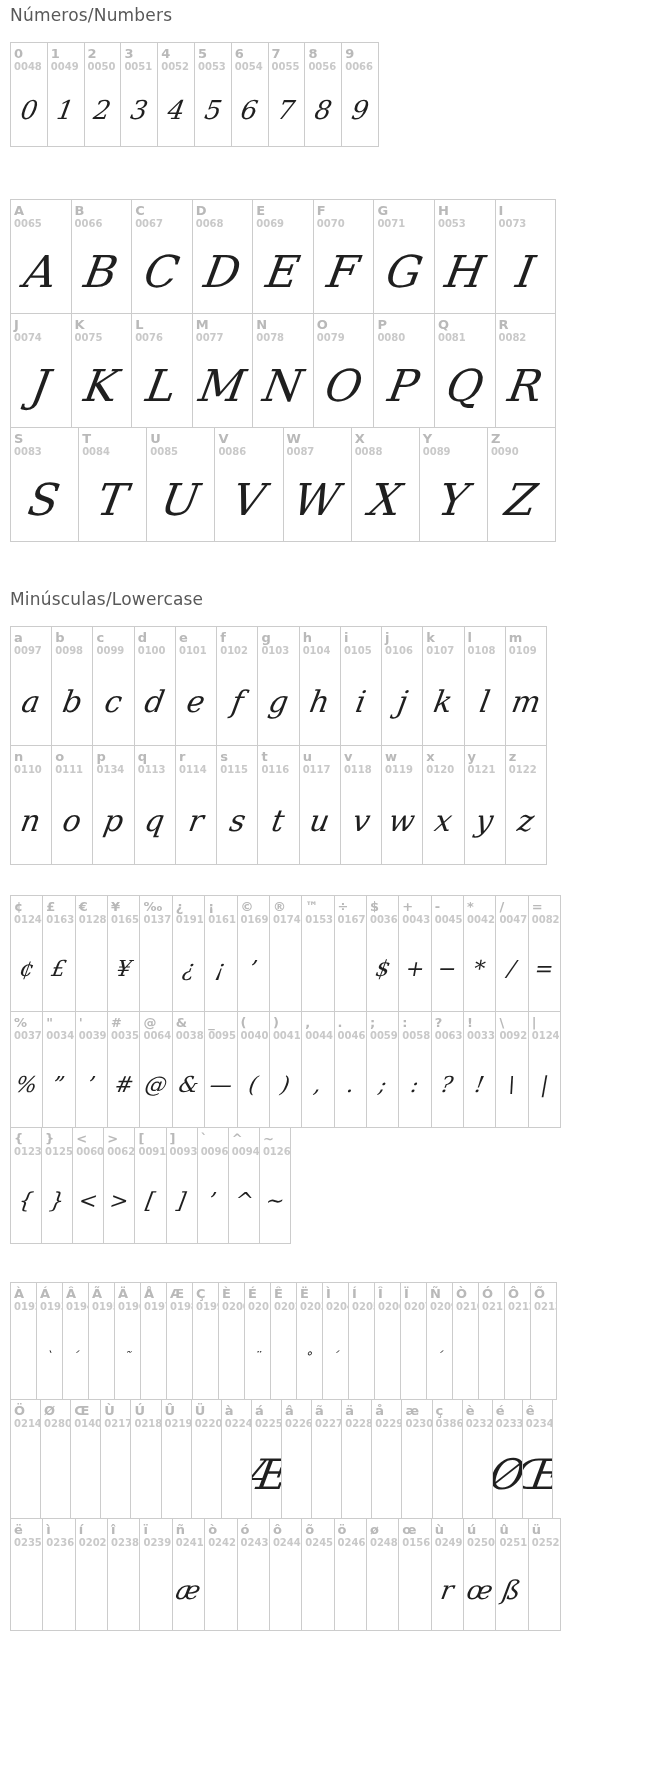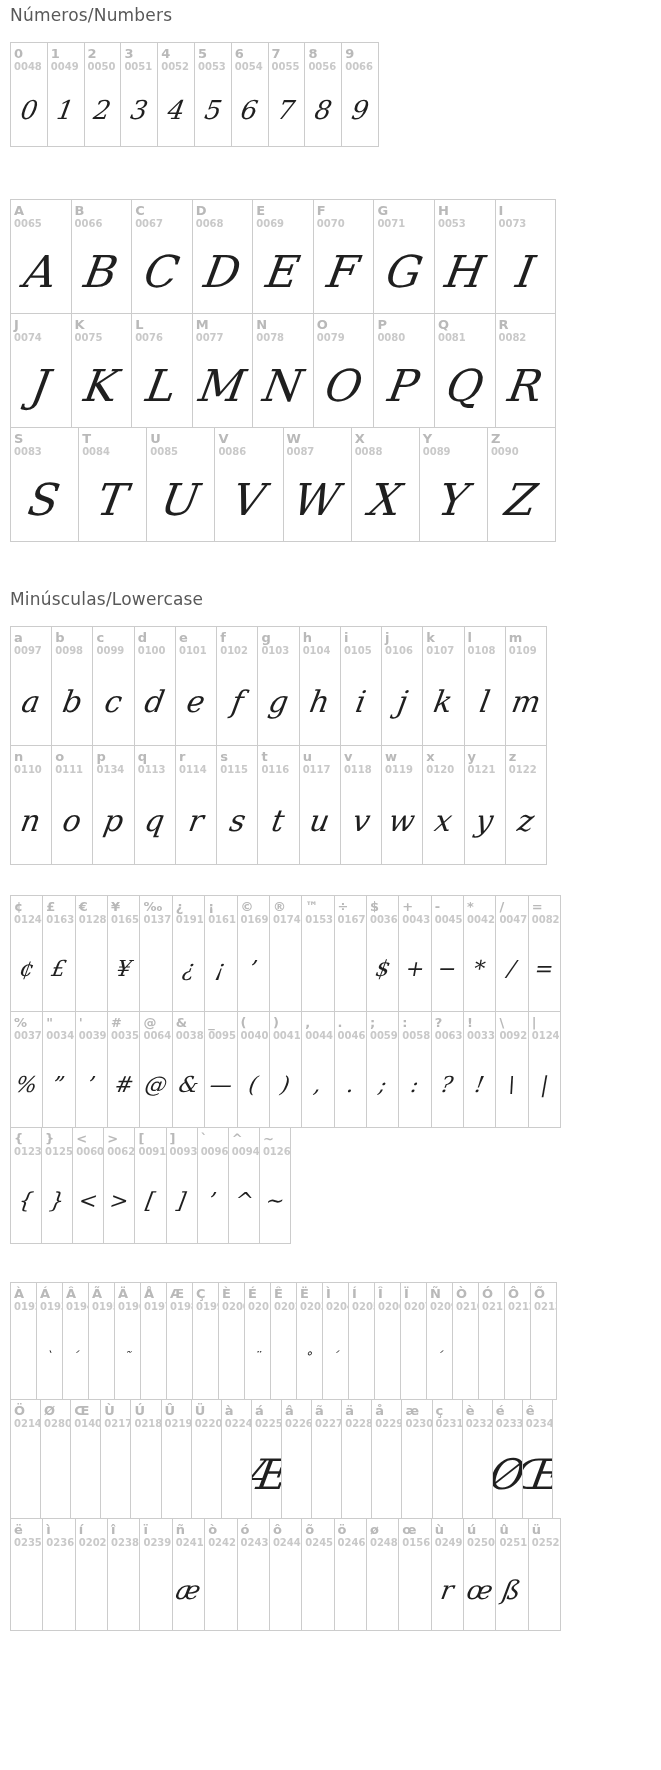--- a/index.html
+++ b/index.html
@@ -1320,21 +1320,21 @@
               <div class="ch">æ</div>
               <div class="co">0230</div>
             </div>
             <div class="g" style="font-size: 42px;">
               <span class="glyph"></span>
             </div>
           </div>
           <div class="cell">
             <div class="head">
               <div class="ch">ç</div>
-              <div class="co">0231</div>
+              <div class="co">0386</div>
             </div>
             <div class="g" style="font-size: 42px;">
               <span class="glyph"></span>
             </div>
           </div>
           <div class="cell">
             <div class="head">
               <div class="ch">è</div>
               <div class="co">0232</div>
             </div>

